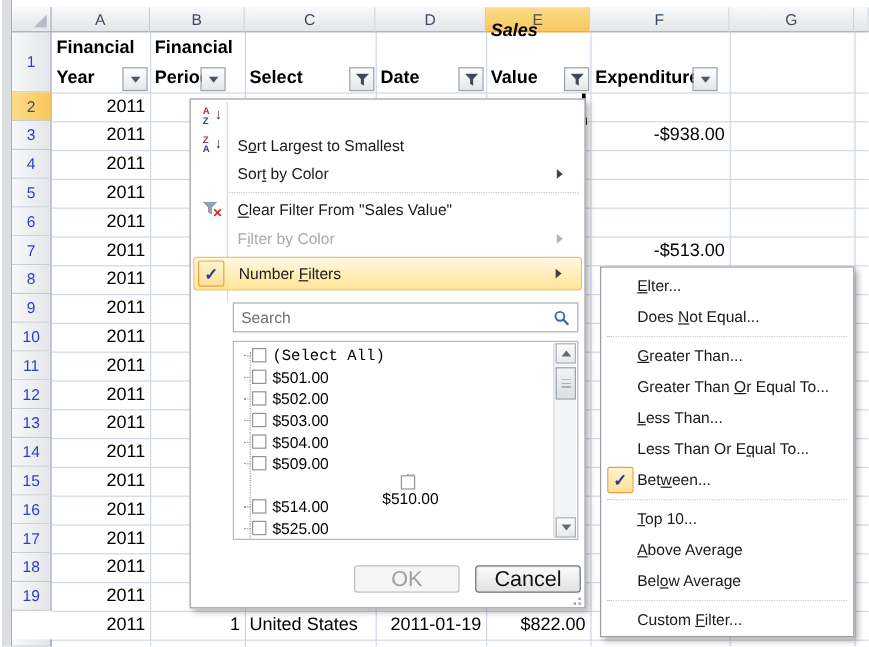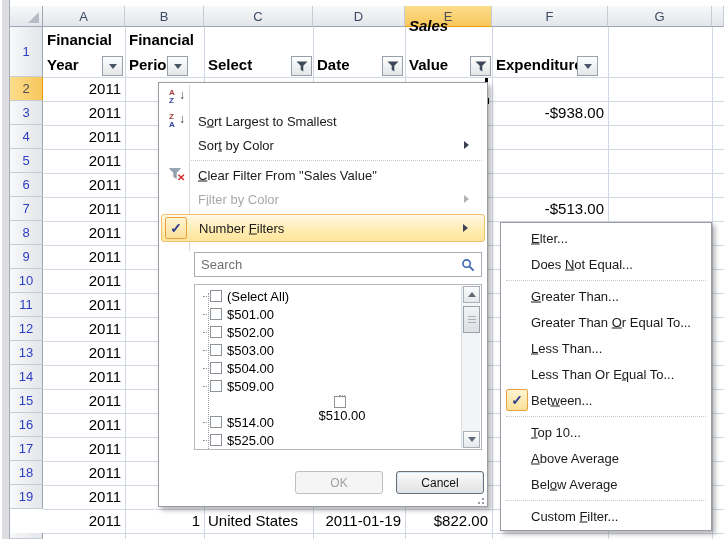--- a/index.html
+++ b/index.html
@@ -99,21 +99,21 @@
             display:flex; align-items:center; justify-content:center; }
   .sb-up { top:0; } .sb-down { bottom:0; }
   .tri-up { width:0; height:0; border-left:4px solid transparent; border-right:4px solid transparent; border-bottom:5px solid #606a76; }
   .tri-down { width:0; height:0; border-left:4px solid transparent; border-right:4px solid transparent; border-top:5px solid #606a76; }
   .sb-thumb { position:absolute; left:1px; top:20px; width:17px; height:27px;
               background:linear-gradient(#f2f3f4,#dcdfe3); border:1px solid #98a0a8; }
   .sb-thumb .grip { position:absolute; left:4px; top:9px; width:8px; height:8px;
                     background:repeating-linear-gradient(#aab0b7 0 1px,transparent 1px 3px); }
 
   
-  .btn { position:absolute; top:388px; width:88px; height:23px; font-size:12px;
+  .btn { position:absolute; top:388px; width:88px; height:23px; font-size:18px;
          display:flex; align-items:center; justify-content:center; border-radius:3px; }
   .btn.ok { left:136px; background:#f5f5f5; border:1px solid #bdc0c3; color:#a0a0a0; }
   .btn.cancel { left:237px; background:linear-gradient(#fbfbfb,#e2e2e2); border:1px solid #6e7073;
                 box-shadow:inset 0 0 0 1px #d7e6f2; color:#111; }
   .grip { position:absolute; right:3px; bottom:2px; width:8px; height:8px; }
   .grip i { position:absolute; width:2px; height:2px; background:#9aa0a6; }
 </style>
 </head>
 <body>
 
@@ -295,21 +295,21 @@
       <span class="ph">Search</span>
       <svg width="14" height="14" viewBox="0 0 14 14">
         <circle cx="5.6" cy="5.6" r="3.7" fill="none" stroke="#3a67b0" stroke-width="1.6"></circle>
         <line x1="8.6" y1="8.6" x2="12.6" y2="12.6" stroke="#3a67b0" stroke-width="1.9"></line>
       </svg>
     </div>
 
     <div class="listbox">
       <div class="treeline"></div>
       <div id="list-items">
-          <div class="li" style="top: 2px;">
+          <div class="li" style="top: 2px; font-family: Liberation Mono, monospace;">
             <span class="stub"></span>
             <span class="cb"></span>
             <span class="lbl">(Select All)</span>
           </div>
           <div class="li" style="top: 20px;">
             <span class="stub"></span>
             <span class="cb"></span>
             <span class="lbl">$501.00</span>
           </div>
           <div class="li" style="top: 38px;">

